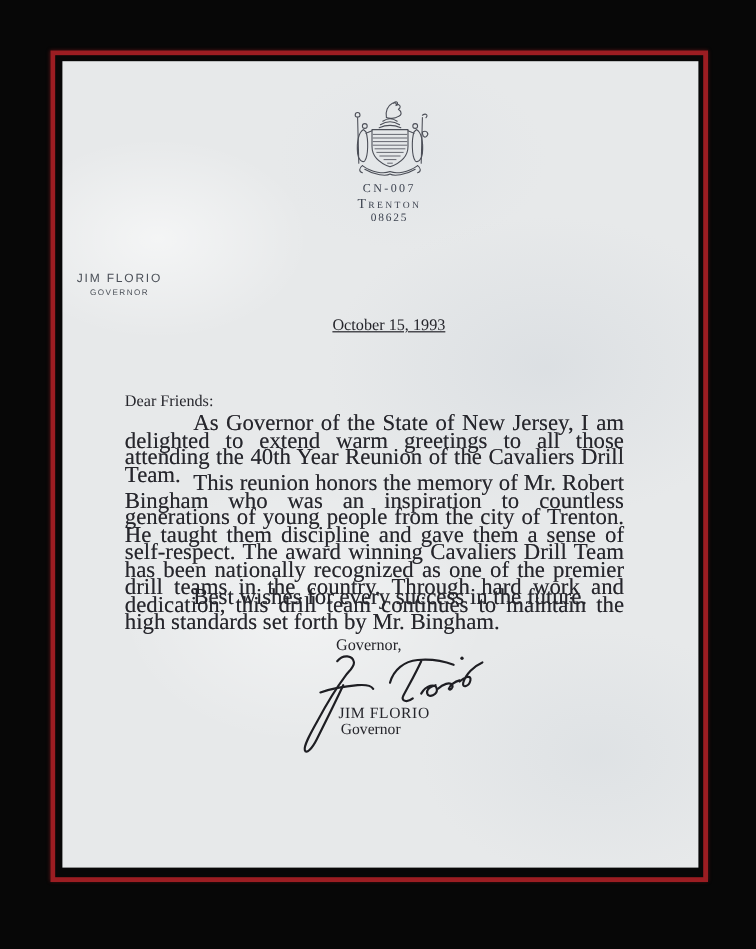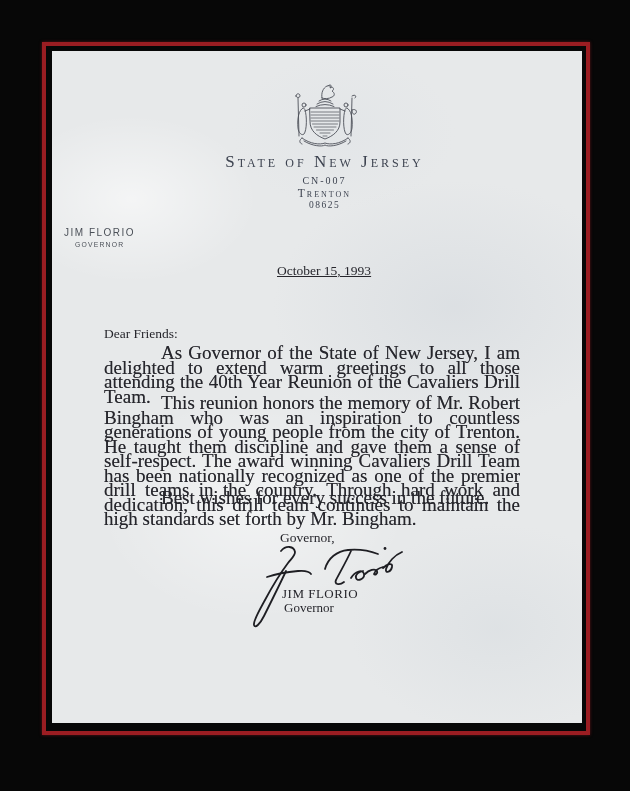--- a/index.html
+++ b/index.html
@@ -82,21 +82,20 @@
         <circle cx="74" cy="21" r="2"></circle>
         <path d="M75,24 C79,26 81,34 80,44 C79.5,49 76,52 74,50 C71,46 71,32 73,26 Z"></path>
         <path d="M73,27 L68,25"></path>
         <path d="M80,26 C84,24 86,28 83,30 C81,31 80,28.5 80,26"></path>
 
         <path d="M30,54 C38,60 48,61 53,59 C58,61 68,60 76,54"></path>
         <path d="M32,57 C40,62 50,63 53,61 C56,63 66,62 74,57"></path>
         <path d="M30,54 C27,56 27,59 30,60"></path>
         <path d="M76,54 C79,56 79,59 76,60"></path>
       </svg>
-      <div class="lh-state">State of New Jersey</div>
       <div class="lh-cn">CN-007</div>
       <div class="lh-trenton">Trenton</div>
       <div class="lh-zip">08625</div>
     </div>
 
     <div class="officer">
       <div class="officer-name">JIM FLORIO</div>
       <div class="officer-title">Governor</div>
     </div>
 

